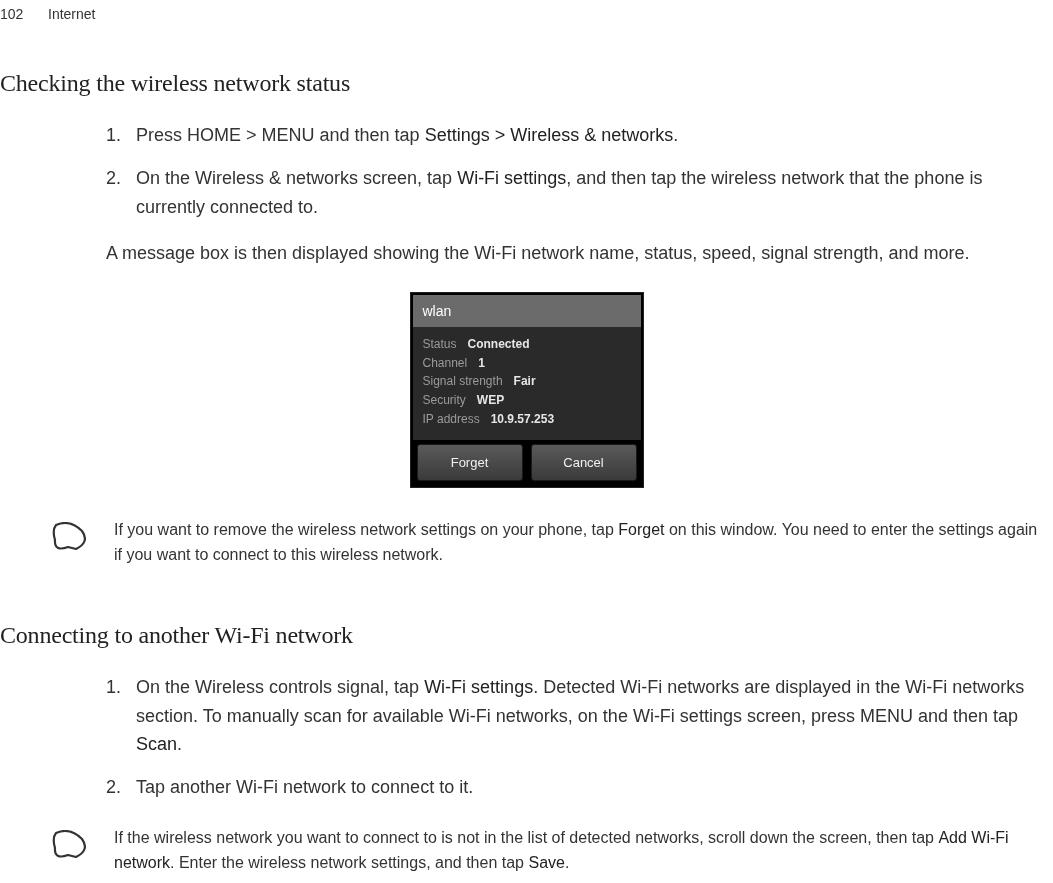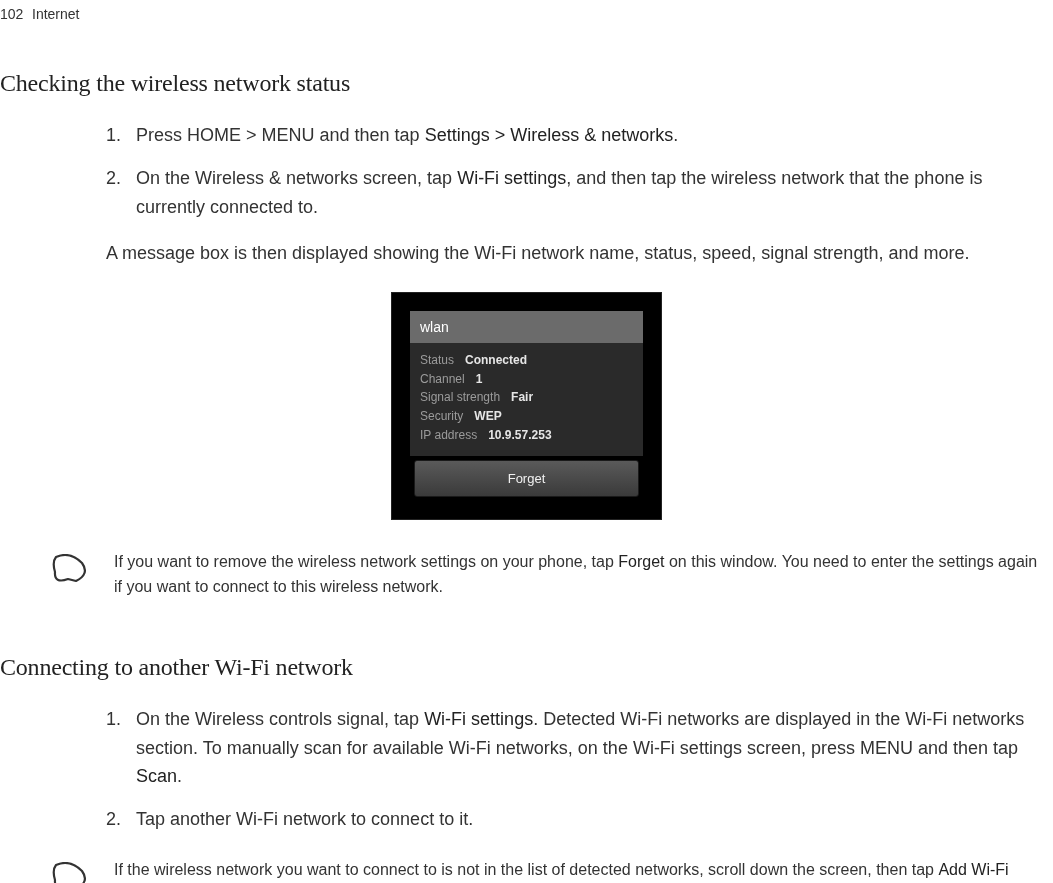--- a/index.html
+++ b/index.html
@@ -11,21 +11,21 @@
       font-family: -apple-system, BlinkMacSystemFont, "Segoe UI", Helvetica, Arial, sans-serif;
       font-weight: 300;
       background: #ffffff;
       color: #333333;
       width: 1053px;
       padding: 0;
     }
     .page-header {
       display: flex;
       align-items: center;
-      gap: 8px;
+      gap: 24px;
       padding: 6px 0 0 0;
       font-size: 14px;
       font-weight: 300;
       color: #333;
     }
     .page-number {
       min-width: 24px;
     }
     h2.section-heading {
       font-size: 24px;
@@ -67,24 +67,24 @@
       color: #333;
       padding-left: 106px;
       margin-bottom: 24px;
     }
     .screenshot-container {
       display: flex;
       justify-content: center;
       margin: 18px 0 24px 0;
     }
     .phone-dialog {
-      width: 271px;
+      width: 234px;
       background: #000;
       border: 1px solid #222;
-      padding: 18px;
+      padding: 2px;
       display: flex;
       flex-direction: column;
     }
     .dialog-title {
       background: #6b6b6b;
       color: #fff;
       font-size: 14px;
       font-weight: 500;
       padding: 8px 10px;
     }
@@ -171,20 +171,21 @@
     <div class="dialog-title">wlan</div>
     <div class="dialog-body">
       <div class="dialog-row"><span>Status</span><span class="dialog-val">Connected</span></div>
       <div class="dialog-row"><span>Channel</span><span class="dialog-val">1</span></div>
       <div class="dialog-row"><span>Signal strength</span><span class="dialog-val">Fair</span></div>
       <div class="dialog-row"><span>Security</span><span class="dialog-val">WEP</span></div>
       <div class="dialog-row"><span>IP address</span><span class="dialog-val">10.9.57.253</span></div>
     </div>
     <div class="dialog-buttons">
       <div class="dialog-btn">Forget</div>
+      <div class="dialog-btn">Cancel</div>
     </div>
   </div>
 </div>
 
 <div class="tip-block">
   <div class="tip-icon">
     <svg viewBox="0 0 34 32">
       <path d="M 4 3 Q 18 -3 30 9 Q 38 20 24 27 L 16 25 Q 2 30 3 18 Q 0 8 4 3 Z" fill="none" stroke="#333" stroke-width="2.2" stroke-linecap="round" stroke-linejoin="round"></path>
     </svg>
   </div>

